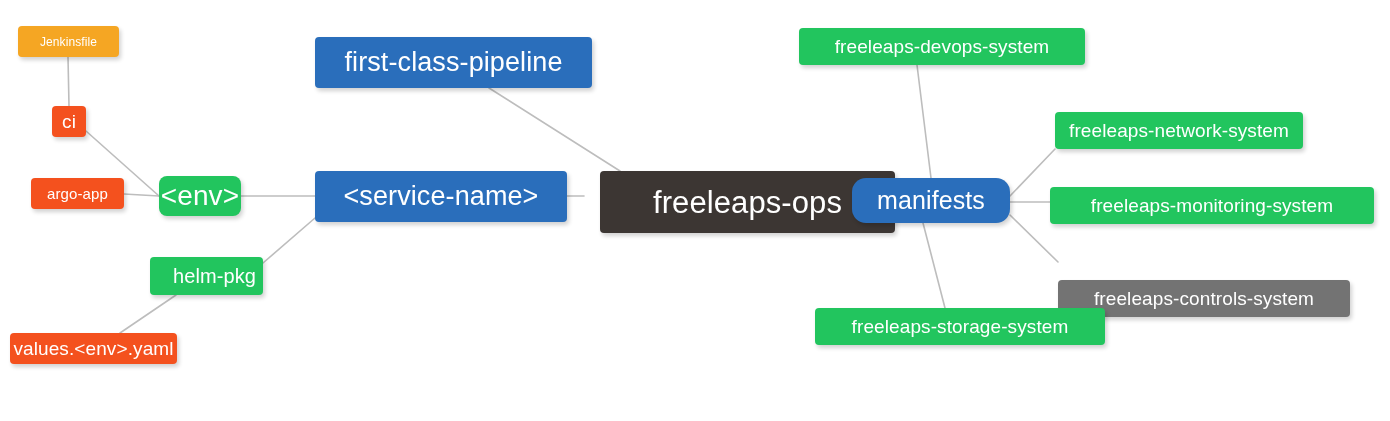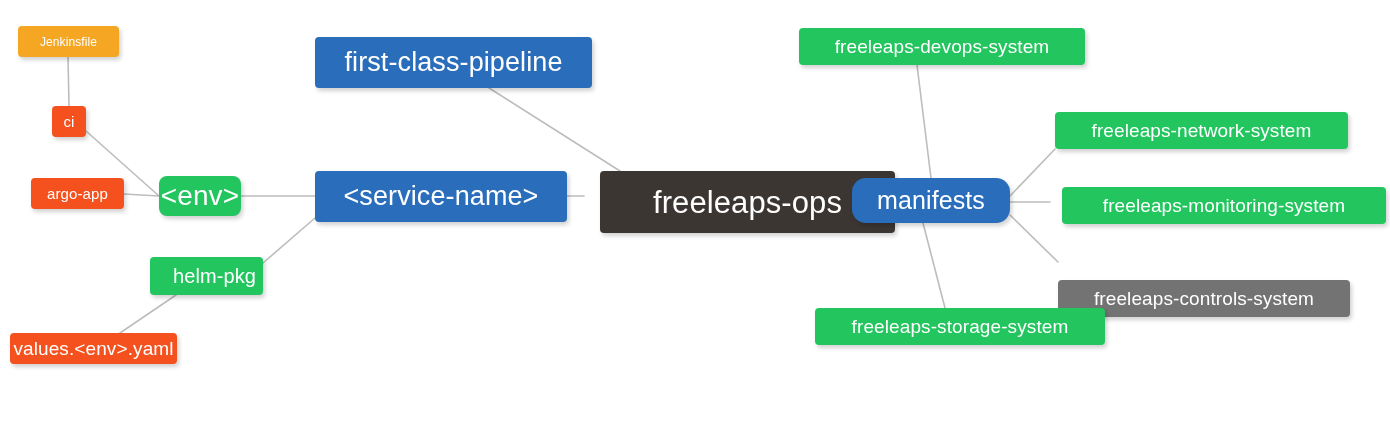--- a/index.html
+++ b/index.html
@@ -63,21 +63,21 @@
       <line x1="917" y1="65" x2="931" y2="178" stroke="#bdbdbd" stroke-width="1.6" stroke-linecap="round"></line>
       <line x1="1055" y1="149" x2="1010" y2="196" stroke="#bdbdbd" stroke-width="1.6" stroke-linecap="round"></line>
       <line x1="1050" y1="202" x2="1010" y2="202" stroke="#bdbdbd" stroke-width="1.6" stroke-linecap="round"></line>
       <line x1="1058" y1="262" x2="1010" y2="215" stroke="#bdbdbd" stroke-width="1.6" stroke-linecap="round"></line>
       <line x1="945" y1="308" x2="923" y2="223" stroke="#bdbdbd" stroke-width="1.6" stroke-linecap="round"></line>
     </svg>
   <div id="node-layer">
       <div class="node" style="left: 18px; top: 26px; width: 101px; height: 31px; background: rgb(245, 166, 35); font-size: 12px;">
         <span class="node-label">Jenkinsfile</span>
       </div>
-      <div class="node" style="left: 52px; top: 106px; width: 34px; height: 31px; background: rgb(244, 81, 30); font-size: 15px;">
+      <div class="node" style="left: 52px; top: 106px; width: 34px; height: 31px; background: rgb(244, 81, 30); font-size: 19px;">
         <span class="node-label">ci</span>
       </div>
       <div class="node" style="left: 31px; top: 178px; width: 93px; height: 31px; background: rgb(244, 81, 30); font-size: 15px;">
         <span class="node-label">argo-app</span>
       </div>
       <div class="node" style="left: 159px; top: 176px; width: 82px; height: 40px; background: rgb(34, 197, 94); font-size: 28px; border-radius: 8px;">
         <span class="node-label">&lt;env&gt;</span>
       </div>
       <div class="node" style="left: 150px; top: 257px; width: 113px; height: 38px; background: rgb(34, 197, 94); font-size: 20px; padding-left: 16px;">
         <span class="node-label">helm-pkg</span>
@@ -93,24 +93,24 @@
       </div>
       <div class="node" style="left: 584px; top: 171px; width: 295px; height: 62px; background: rgb(60, 54, 51); font-size: 31px; margin-left: 16px;">
         <span class="node-label">freeleaps-ops</span>
       </div>
       <div class="node" style="left: 852px; top: 178px; width: 158px; height: 45px; background: rgb(42, 110, 187); font-size: 25px; border-radius: 14px;">
         <span class="node-label">manifests</span>
       </div>
       <div class="node" style="left: 799px; top: 28px; width: 286px; height: 37px; background: rgb(34, 197, 94); font-size: 19px;">
         <span class="node-label">freeleaps-devops-system</span>
       </div>
-      <div class="node" style="left: 1055px; top: 112px; width: 293px; height: 37px; background: rgb(34, 197, 94); font-size: 19px;">
+      <div class="node" style="left: 1055px; top: 112px; width: 248px; height: 37px; background: rgb(34, 197, 94); font-size: 19px;">
         <span class="node-label">freeleaps-network-system</span>
       </div>
-      <div class="node" style="left: 1050px; top: 187px; width: 324px; height: 37px; background: rgb(34, 197, 94); font-size: 19px; margin-left: 12px;">
+      <div class="node" style="left: 1050px; top: 187px; width: 324px; height: 37px; background: rgb(34, 197, 94); font-size: 19px;">
         <span class="node-label">freeleaps-monitoring-system</span>
       </div>
       <div class="node" style="left: 1058px; top: 256px; width: 292px; height: 37px; background: #737373; font-size: 19px; margin-top: 24px;">
         <span class="node-label">freeleaps-controls-system</span>
       </div>
       <div class="node" style="left: 815px; top: 308px; width: 290px; height: 37px; background: rgb(34, 197, 94); font-size: 19px;">
         <span class="node-label">freeleaps-storage-system</span>
       </div>
     </div>
 </div>

